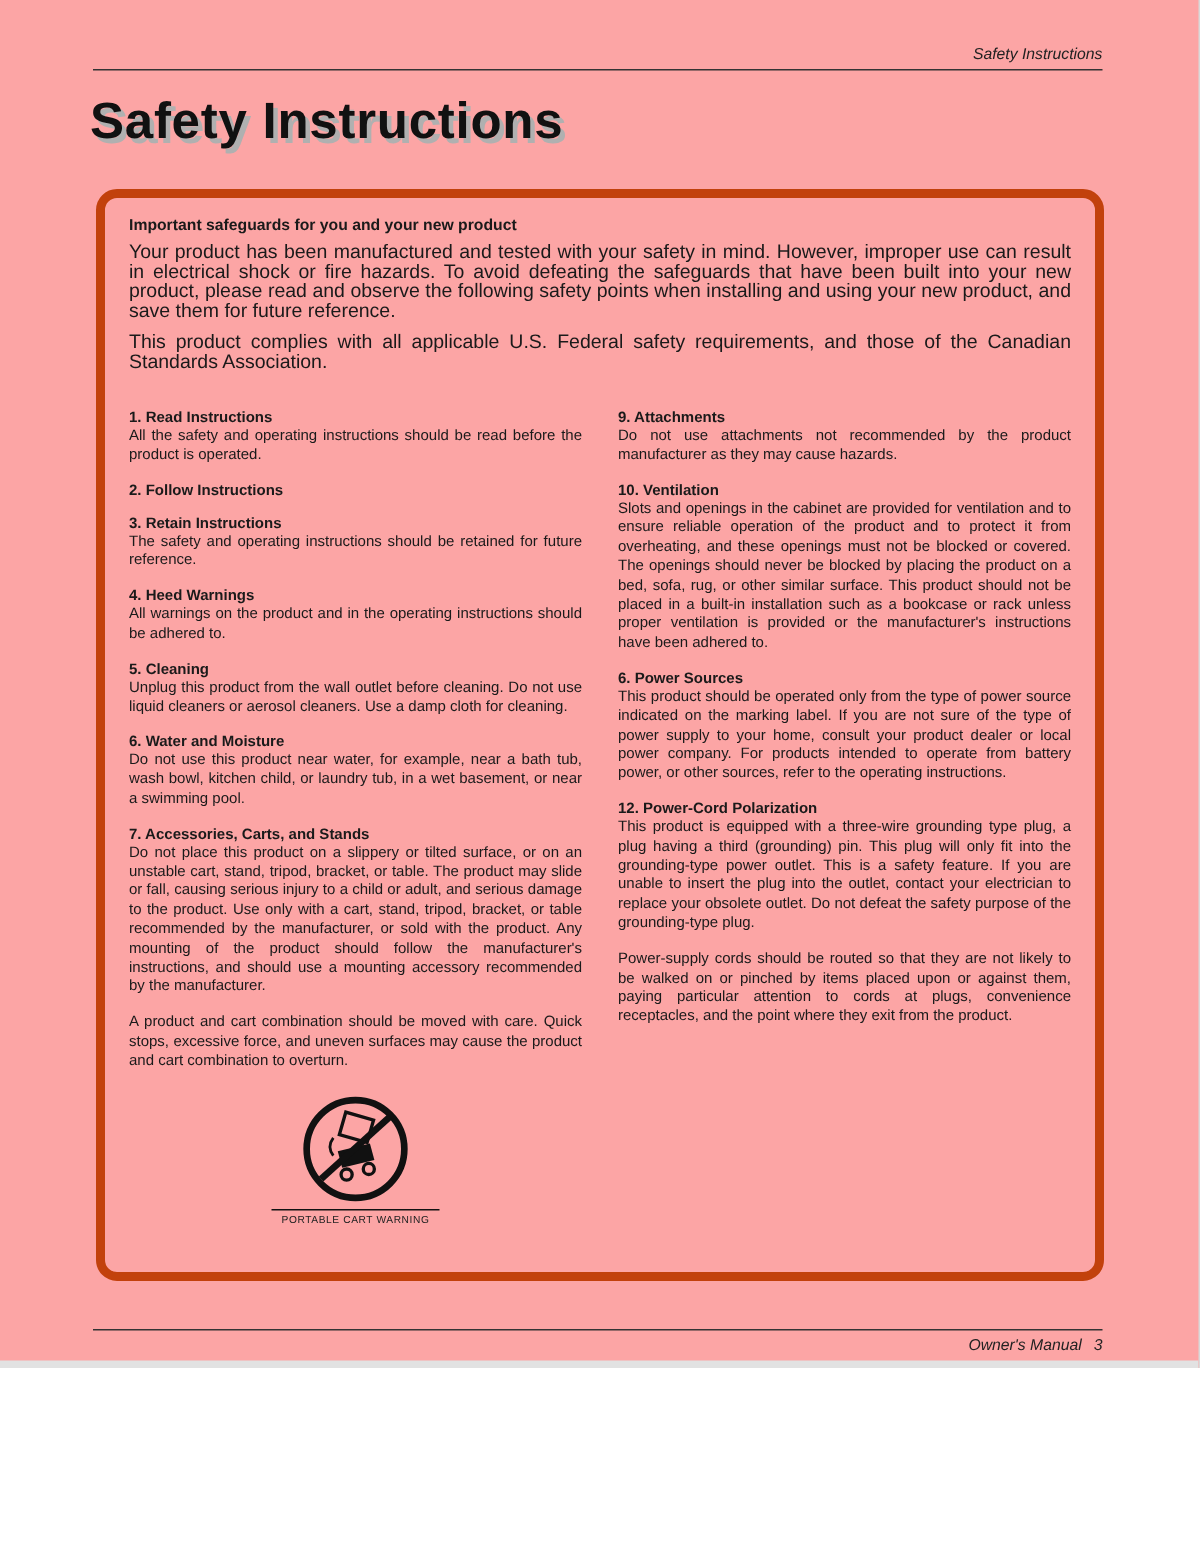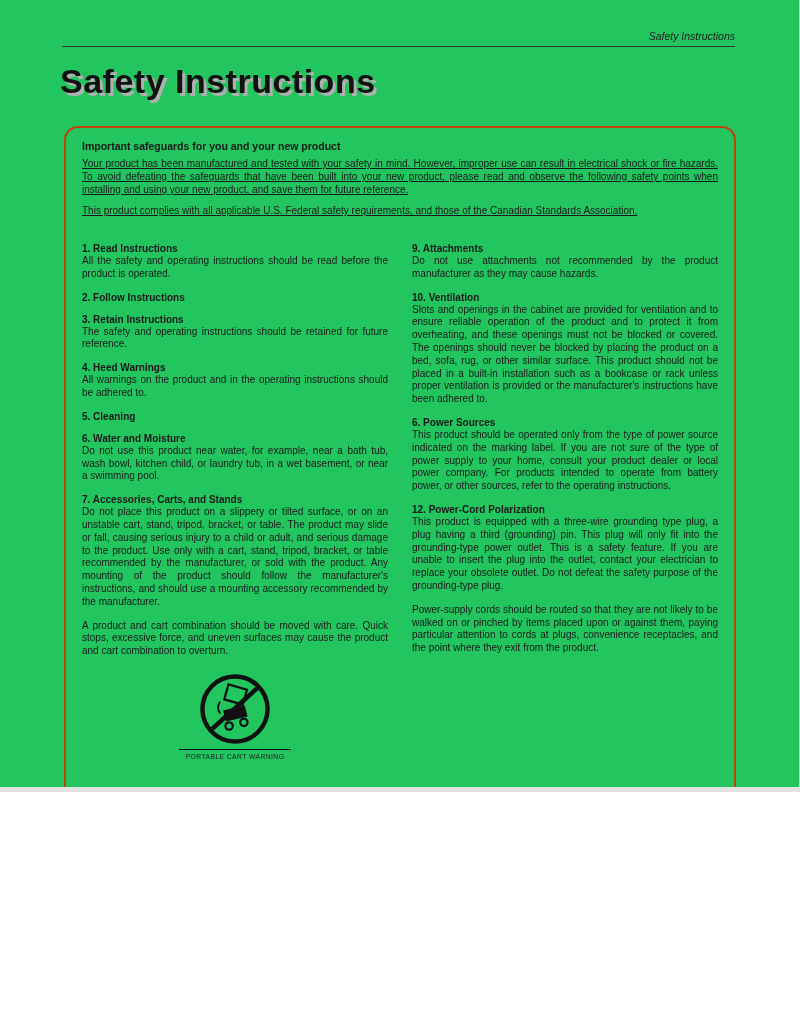--- a/index.html
+++ b/index.html
@@ -1,21 +1,21 @@
 <!DOCTYPE html>
 <html><head>
 <meta charset="utf-8">
 <style>
   * { margin: 0; padding: 0; box-sizing: border-box; }
   html, body { background: #ffffff; }
   .page {
     position: relative;
     width: 800px;
-    height: 792px;
-    background: #22c55e;
+    height: 912px;
+    background: #fca5a5;
     font-family: "Liberation Sans", sans-serif;
     color: #1a1a1a;
     overflow: hidden;
     border-right: 1px solid #d9d9d9;
   }
   .running-header {
     position: absolute;
     top: 30px; left: 62px; right: 64px;
     text-align: right;
     font-style: italic;
@@ -34,35 +34,34 @@
     font-weight: bold;
     letter-spacing: 0.5px;
     color: #111;
     text-shadow: 3px 3px 0 #b0b0b0;
   }
   .safety-box {
     position: absolute;
     top: 126px; left: 64px;
     width: 672px;
     min-height: 728px;
-    border: 2px solid #c2410c;
+    border: 6px solid #c2410c;
     border-radius: 14px;
     padding: 12px 16px 14px 16px;
   }
   .intro-heading {
     font-size: 10.5px;
     font-weight: bold;
     margin-bottom: 5px;
   }
   .intro-para {
-    font-size: 10px;
+    font-size: 13px;
     line-height: 13px;
     text-align: justify;
     margin-bottom: 8px;
-    text-decoration: underline;
   }
   .columns {
     display: flex;
     gap: 24px;
     margin-top: 26px;
   }
   .col { flex: 1 1 0; min-width: 0; }
   .section { margin-bottom: 11px; }
   .sec-title {
     font-size: 10px;
@@ -152,20 +151,21 @@
         <div class="section">
           <div class="sec-title">3. Retain Instructions</div>
           <p class="sec-body">The safety and operating instructions should be retained for future reference.</p>
         </div>
         <div class="section">
           <div class="sec-title">4. Heed Warnings</div>
           <p class="sec-body">All warnings on the product and in the operating instructions should be adhered to.</p>
         </div>
         <div class="section">
           <div class="sec-title">5. Cleaning</div>
+          <p class="sec-body">Unplug this product from the wall outlet before cleaning. Do not use liquid cleaners or aerosol cleaners. Use a damp cloth for cleaning.</p>
         </div>
         <div class="section">
           <div class="sec-title">6. Water and Moisture</div>
           <p class="sec-body">Do not use this product near water, for example, near a bath tub, wash bowl, kitchen child, or laundry tub, in a wet basement, or near a swimming pool.</p>
         </div>
         <div class="section">
           <div class="sec-title">7. Accessories, Carts, and Stands</div>
           <p class="sec-body">Do not place this product on a slippery or tilted surface, or on an unstable cart, stand, tripod, bracket, or table. The product may slide or fall, causing serious injury to a child or adult, and serious damage to the product. Use only with a cart, stand, tripod, bracket, or table recommended by the manufacturer, or sold with the product. Any mounting of the product should follow the manufacturer's instructions, and should use a mounting accessory recommended by the manufacturer.</p>
         </div>
         <div class="section">

